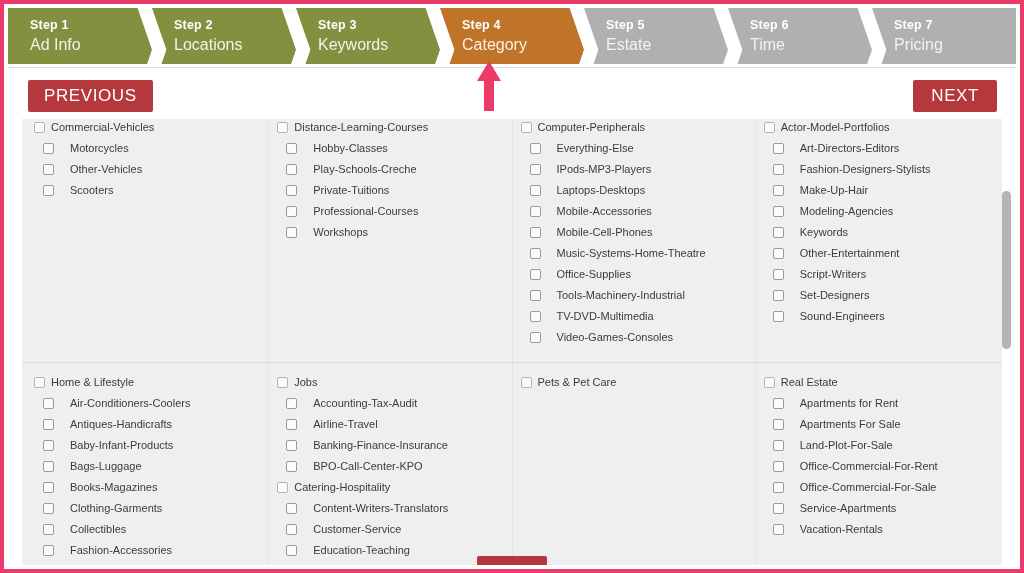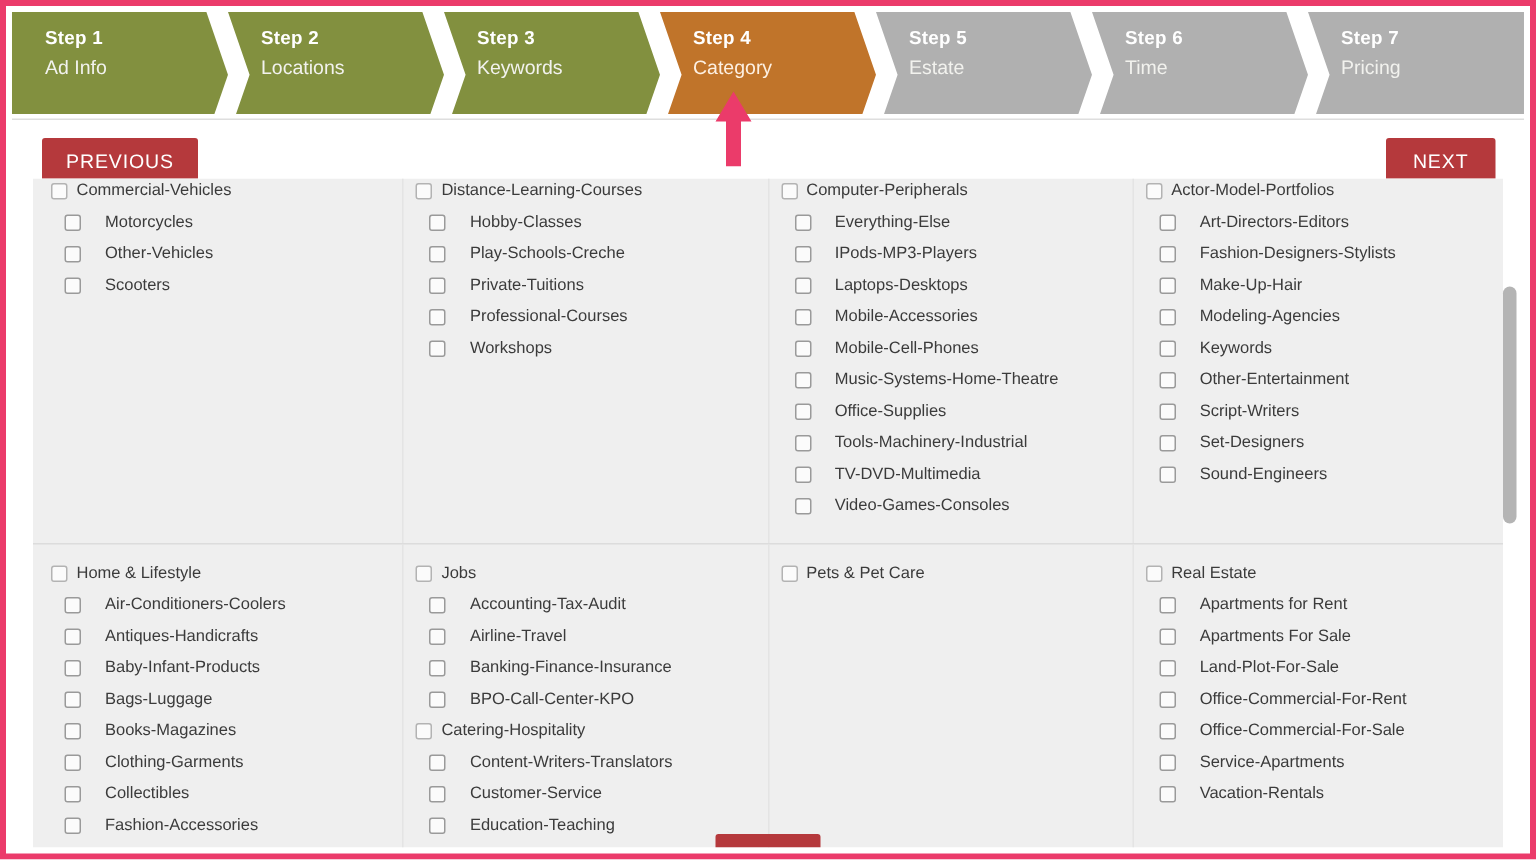--- a/index.html
+++ b/index.html
@@ -13,21 +13,21 @@
     position: relative;
     width: 1024px; height: 573px;
     border: 4px solid #eb3b6a;
     background: #ffffff;
     overflow: hidden;
   }
 
   
   .wizard {
     position: relative;
-    height: 68px;
+    height: 56px;
     margin: 4px 4px 0 4px;
     display: flex;
     overflow: hidden;
   }
   .step {
     position: relative;
     flex: 1 1 0;
     height: 58px;
     padding: 9px 0 0 22px;
     color: #ffffff;
@@ -40,21 +40,21 @@
   }
   .step .txt { position: relative; z-index: 2; }
   .step-title {
     font-size: 12.5px;
     font-weight: bold;
     letter-spacing: .2px;
     line-height: 17px;
     color: #ffffff;
   }
   .step-sub {
-    font-size: 13px;
+    font-size: 16px;
     line-height: 17px;
     margin-top: 2px;
     color: #f2f2ee;
   }
   .step.active .step-sub { color: #fdf0e2; }
 
   
   .toolbar {
     position: relative;
     height: 52px;
@@ -62,21 +62,21 @@
     border-top: 1px solid #dedede;
     background: #ffffff;
   }
   .btn {
     position: absolute;
     top: 12px;
     border: none;
     background: #b5393c;
     color: #ffffff;
     font-family: "Liberation Sans", sans-serif;
-    font-size: 13px;
+    font-size: 17px;
     letter-spacing: .6px;
     padding: 9px 16px 9px 16px;
     cursor: pointer;
     border-radius: 2px;
     line-height: 14px;
   }
   .btn.prev { left: 20px; }
   .btn.next { right: 19px; padding-left: 18px; padding-right: 18px; }
 
   

